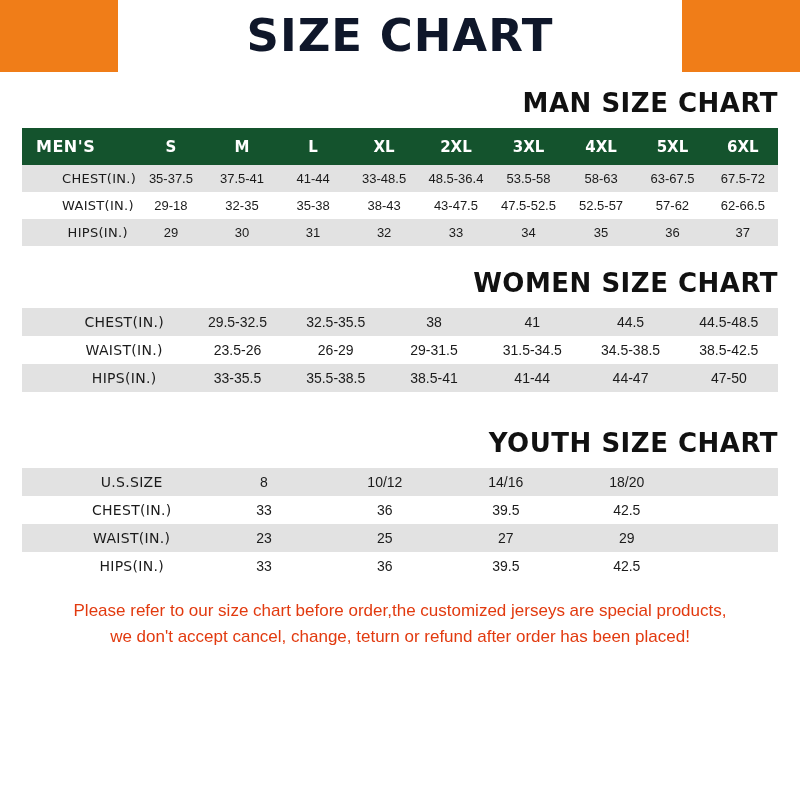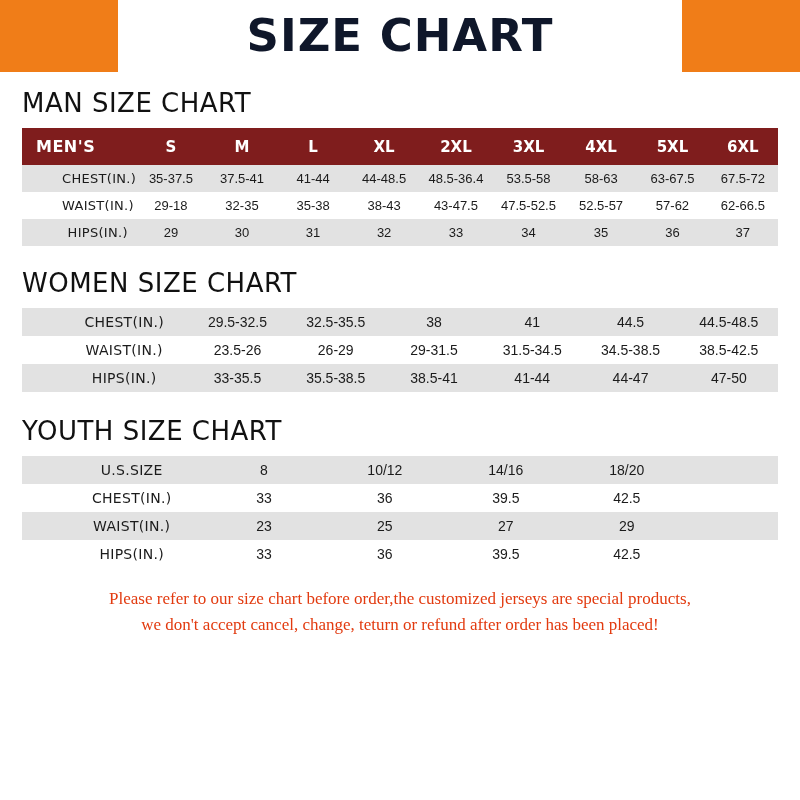--- a/index.html
+++ b/index.html
@@ -48,38 +48,38 @@
     letter-spacing: 1px;
     color: #0f172a;
     line-height: 72px;
   }
   .content {
     flex: 1;
     padding: 0 22px;
     box-sizing: border-box;
   }
   .section-title {
-    text-align: left;
-    font-family: "DejaVu Sans", sans-serif;
-    font-weight: normal;
+    text-align: right;
+    font-family: "DejaVu Sans", sans-serif;
+    font-weight: bold;
     font-size: 26px;
     color: #111111;
     letter-spacing: 0.5px;
   }
   .sec1-title { margin-top: 16px; margin-bottom: 10px; }
   .sec2-title { margin-top: 22px; margin-bottom: 10px; }
-  .sec3-title { margin-top: 24px; margin-bottom: 10px; }
+  .sec3-title { margin-top: 36px; margin-bottom: 10px; }
 
   table.size-table {
     width: 100%;
     border-collapse: collapse;
     table-layout: fixed;
   }
   table.size-table tr.head-row {
-    background: #7f1d1d;
+    background: #14532d;
   }
   table.size-table tr.head-row th {
     color: #ffffff;
     font-family: "DejaVu Sans", sans-serif;
     font-weight: bold;
     font-size: 15px;
     padding: 9px 2px;
     text-align: center;
   }
   table.size-table tr.head-row th.first-col {
@@ -108,21 +108,21 @@
   #women-table td, #youth-table td { font-size: 14px; }
   #women-table tr.head-row th, #youth-table tr.head-row th { font-size: 16px; }
 
   .footer-note {
     margin-top: 18px;
     padding: 0 18px;
     color: #e23a0f;
     font-size: 17px;
     line-height: 26px;
     text-align: center;
-    font-family: Liberation Serif, serif;
+    font-family: Liberation Sans, sans-serif;
   }
   .footer-line { display: block; }
 </style>
 </head>
 <body>
 
 <div class="page">
 
   <div class="header-band">
     <div class="white-plate"></div>
@@ -156,21 +156,21 @@
         <th>3XL</th>
         <th>4XL</th>
         <th>5XL</th>
         <th>6XL</th>
       </tr>
       <tr class="row-light">
         <td class="first-col">CHEST(IN.)</td>
         <td>35-37.5</td>
         <td>37.5-41</td>
         <td>41-44</td>
-        <td>44-48.5</td>
+        <td>33-48.5</td>
         <td>48.5-36.4</td>
         <td>53.5-58</td>
         <td>58-63</td>
         <td>63-67.5</td>
         <td>67.5-72</td>
       </tr>
       <tr class="row-white">
         <td class="first-col">WAIST(IN.)</td>
         <td>29-18</td>
         <td>32-35</td>

